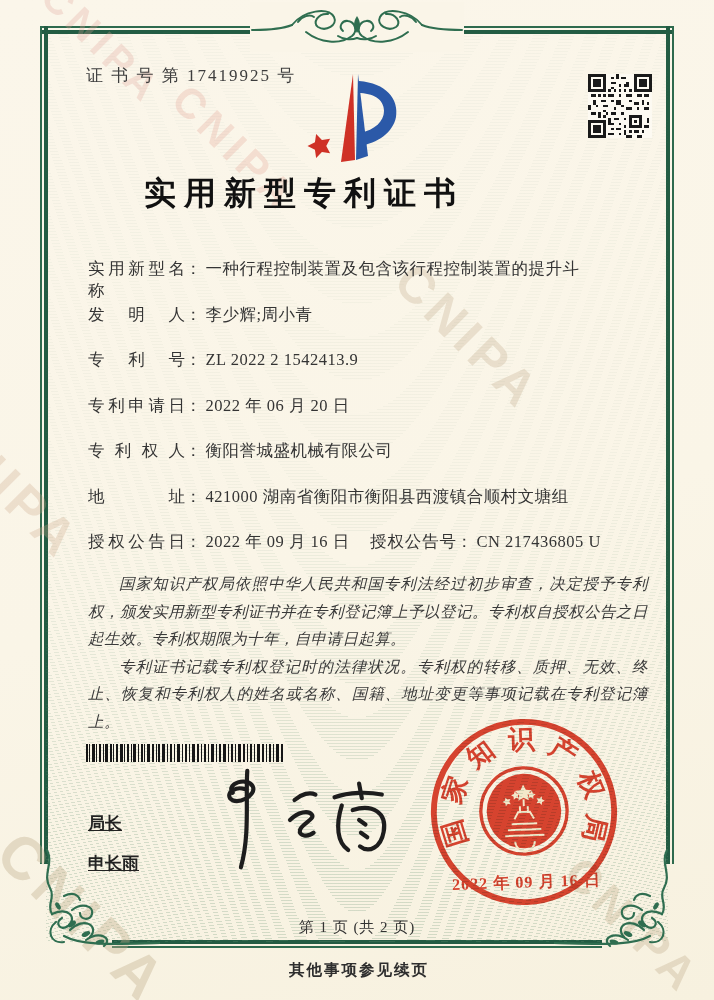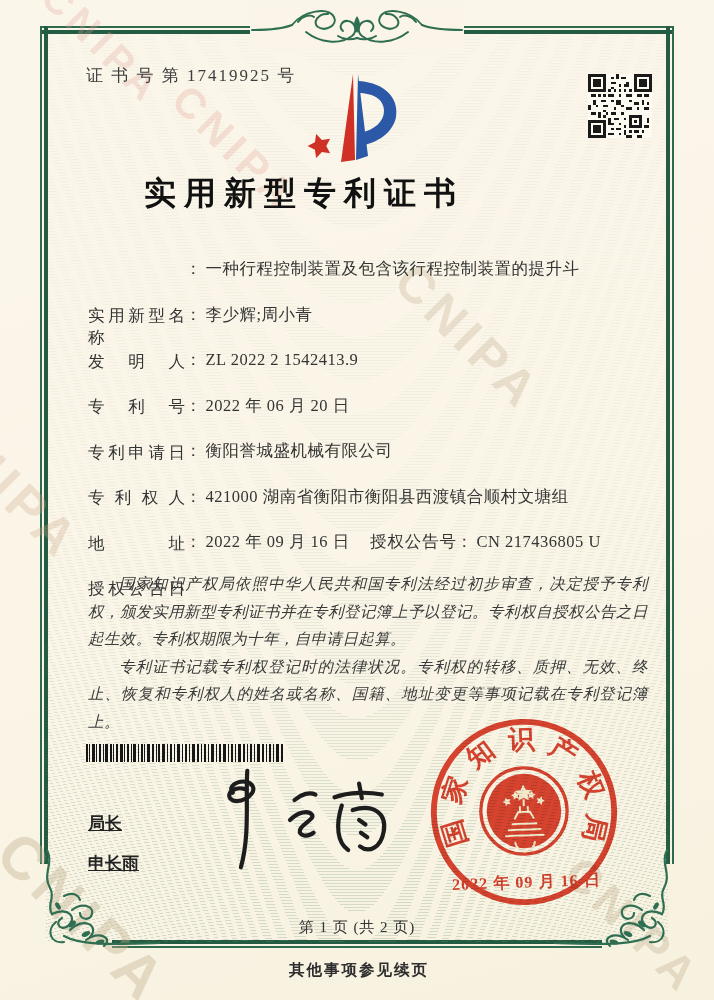--- a/index.html
+++ b/index.html
@@ -37,21 +37,21 @@
   .orn-br{position:absolute;left:554px;top:850px;width:118px;height:102px;transform:scaleX(-1);}
   
   .cert-no{position:absolute;left:86px;top:64px;font-size:17px;color:#3d3d3d;letter-spacing:2px;}
   .logo{position:absolute;left:296px;top:70px;width:112px;height:100px;}
   .qr{position:absolute;left:588px;top:74px;width:64px;height:64px;}
   .title{position:absolute;left:0;top:172px;width:608px;text-align:center;
          font-size:32px;font-weight:bold;color:#111;letter-spacing:8px;}
   
   .fields{position:absolute;left:88px;top:258px;width:566px;font-size:16.5px;color:#343434;}
   .row{height:45.5px;}
-  .flabel{display:inline-block;width:97px;text-align:justify;text-align-last:justify;vertical-align:top;margin-top:47px;}
+  .flabel{display:inline-block;width:97px;text-align:justify;text-align-last:justify;vertical-align:top;}
   .flabel-sm{display:inline-block;width:86px;text-align:justify;text-align-last:justify;vertical-align:top;}
   .colon{display:inline-block;margin-right:4px;}
   .fvalue{letter-spacing:.5px;margin-top:25px;}
   .grp{display:inline-block;}
   .grp1{width:282px;}
   
   .paras{position:absolute;left:88px;top:570px;width:560px;font-size:15.5px;color:#3a3a3a;}
   .paras p{margin:0;text-indent:2em;line-height:27.5px;text-align:justify;letter-spacing:.4px;font-style:italic;}
   
   .barcode{position:absolute;left:86px;top:744px;width:200px;height:18px;}

